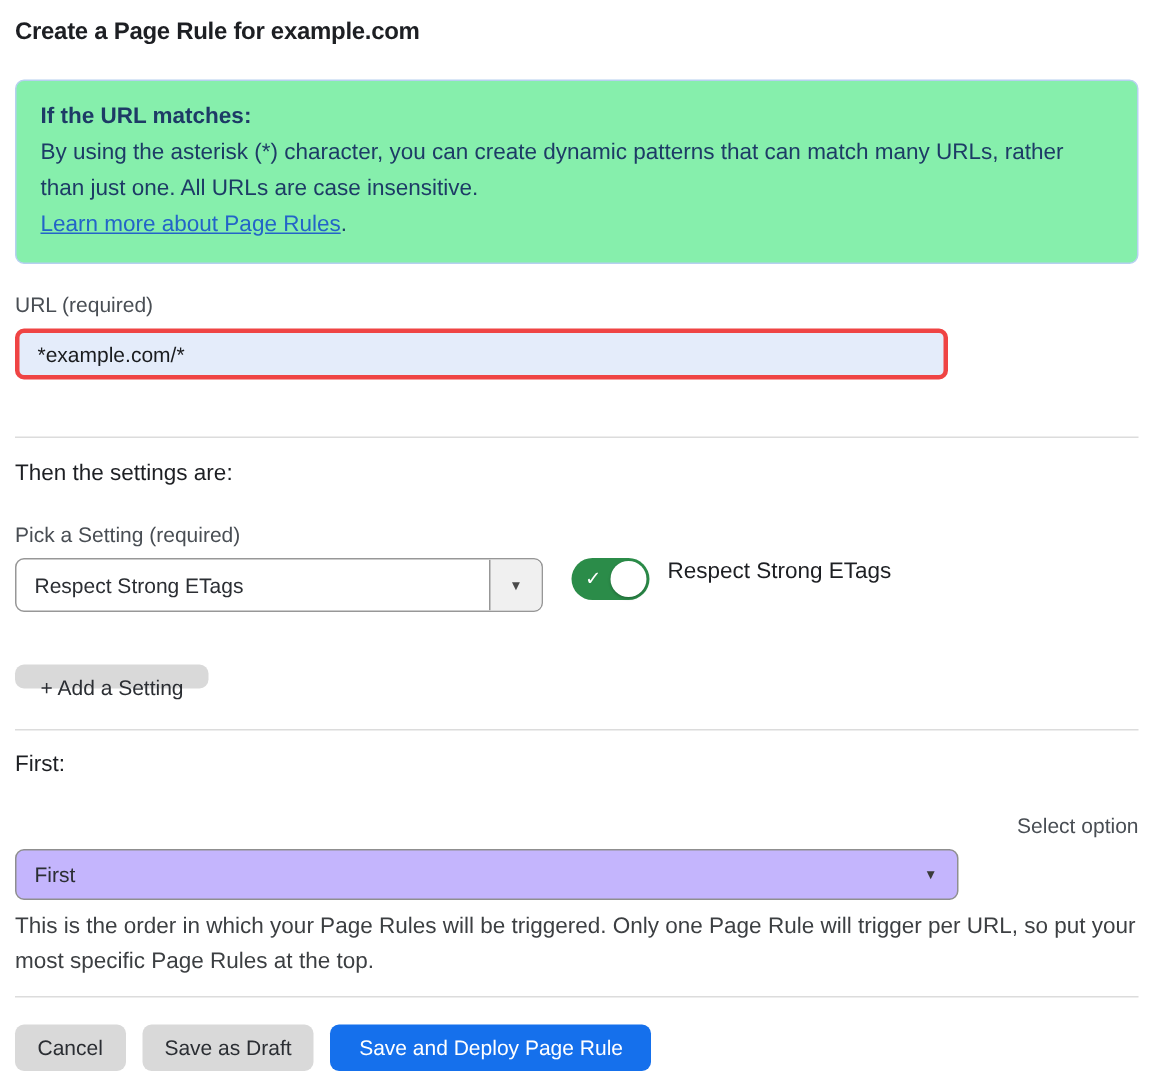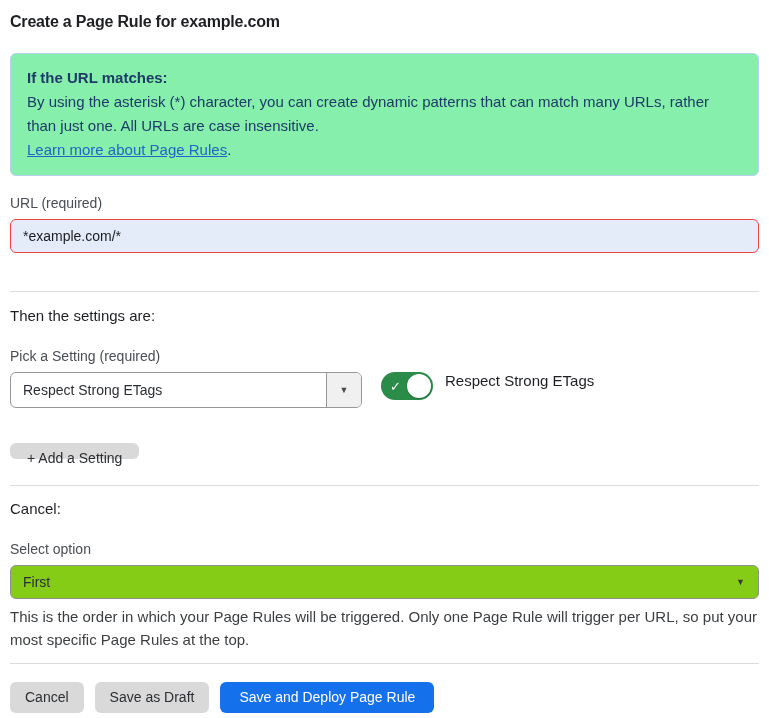--- a/index.html
+++ b/index.html
@@ -39,29 +39,29 @@
   }
 
   .field-label {
     margin-top: 19px;
     font-size: 14px;
     color: #494e54;
   }
 
   .url-input {
     display: block;
-    width: 749px;
+    width: 622px;
     height: 34px;
     margin-top: 8px;
     padding: 0 12px;
     font-family: "Liberation Sans", "DejaVu Sans", sans-serif;
     font-size: 14px;
     color: #1a1c1f;
     background: #e4ecfa;
-    border: 1px solid #ef4444;
+    border: 3px solid #ef4444;
     border-radius: 6px;
     outline: none;
   }
 
   .divider {
     border: none;
     border-top: 1px solid #dcdcdc;
     height: 0;
   }
   .divider-1 { margin-top: 38px; }
@@ -157,29 +157,29 @@
     background: #d9d9d9;
     border: none;
     border-radius: 6px;
     font-family: "Liberation Sans", "DejaVu Sans", sans-serif;
     font-size: 14px;
     color: #2b2e33;
     cursor: pointer;
   }
 
   .order-heading { margin-top: 14px; }
-  .order-select-label { margin-top: 24px; }
+  .order-select-label { margin-top: 24px; text-align: right; }
 
   .order-select {
     margin-top: 8px;
-    width: 749px;
+    width: 629px;
     height: 34px;
     border: 1px solid #8f8f8f;
     border-radius: 6px;
-    background: #84cc16;
+    background: #c4b5fd;
     position: relative;
     cursor: pointer;
   }
   .order-select .select-value {
     font-size: 14px;
     color: #2b2e33;
     line-height: 32px;
     padding: 0 12px;
   }
   .order-select .select-caret {
@@ -258,21 +258,21 @@
       <span class="check">✓</span>
       <span class="knob"></span>
     </div>
     <div class="toggle-label">Respect Strong ETags</div>
   </div>
 
   <button class="add-setting-btn">+ Add a Setting</button>
 
   <hr class="divider divider-2">
 
-  <div class="section-heading order-heading">Cancel:</div>
+  <div class="section-heading order-heading">First:</div>
 
   <div class="field-label order-select-label">Select option</div>
 
   <div class="order-select">
     <div class="select-value">First</div>
     <span class="select-caret">▼</span>
   </div>
 
   <div class="help-text">This is the order in which your Page Rules will be triggered. Only one Page Rule will trigger per URL, so put your most specific Page Rules at the top.</div>
 

